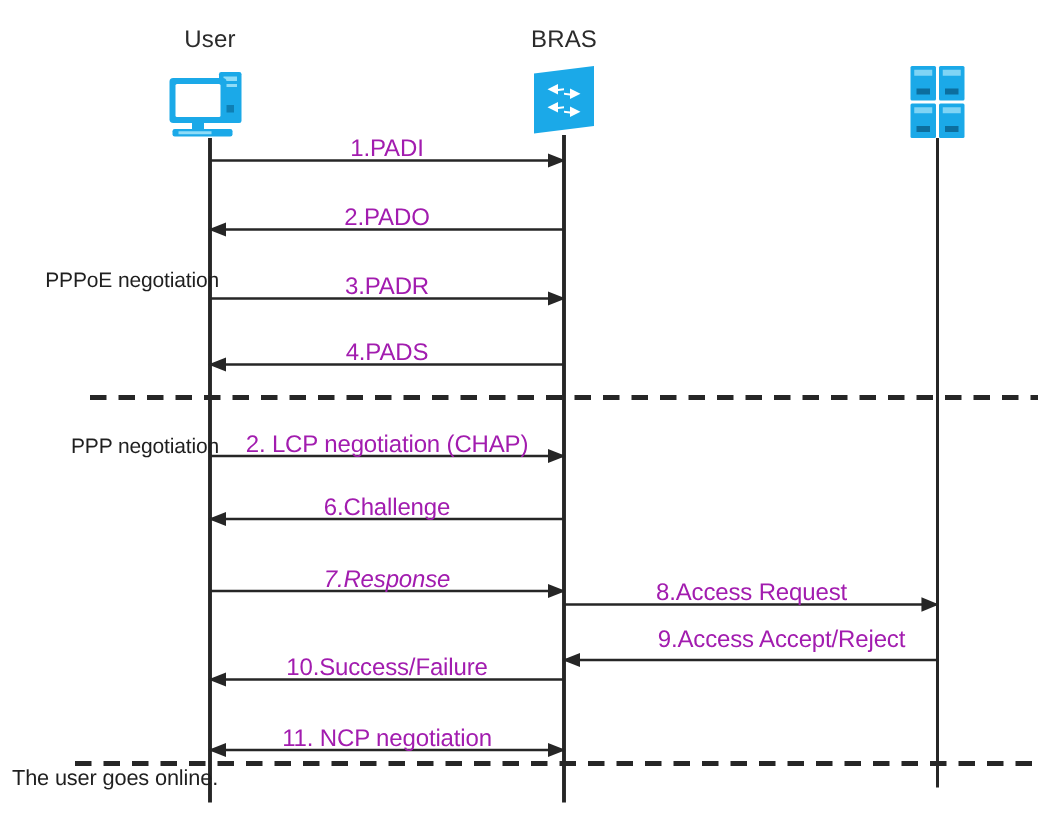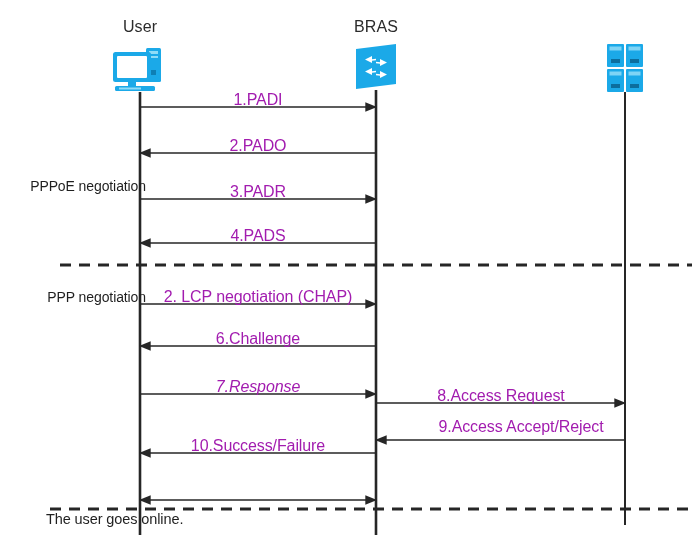--- a/index.html
+++ b/index.html
@@ -154,19 +154,20 @@
   <div class="msg-label" style="left:258px; top:91px;">1.PADI</div>
   <div class="msg-label" style="left:258px; top:137px;">2.PADO</div>
   <div class="msg-label" style="left:258px; top:183px;">3.PADR</div>
   <div class="msg-label" style="left:258px; top:227px;">4.PADS</div>
   <div class="msg-label" style="left:258px; top:288px;">2. LCP negotiation (CHAP)</div>
   <div class="msg-label" style="left:258px; top:330px;">6.Challenge</div>
   <div class="msg-label" style="left:258px; top:378px;font-style:italic;">7.Response</div>
   <div class="msg-label" style="left:501px; top:387px;">8.Access Request</div>
   <div class="msg-label" style="left:501px; top:418px;margin-left:20px;">9.Access Accept/Reject</div>
   <div class="msg-label" style="left:258px; top:437px;">10.Success/Failure</div>
+  <div class="msg-label" style="left:258px; top:484px;">11. NCP negotiation</div>
 
   <div class="phase-label" style="left:146px; top:178px;">PPPoE negotiation</div>
   <div class="phase-label" style="left:146px; top:289px;">PPP negotiation</div>
 
-  <div class="note-label" style="left:8px; top:511px;margin-left:38px;">The user goes online.</div>
+  <div class="note-label" style="left:8px; top:511px;">The user goes online.</div>
 
 </div>
 
 </body></html>

